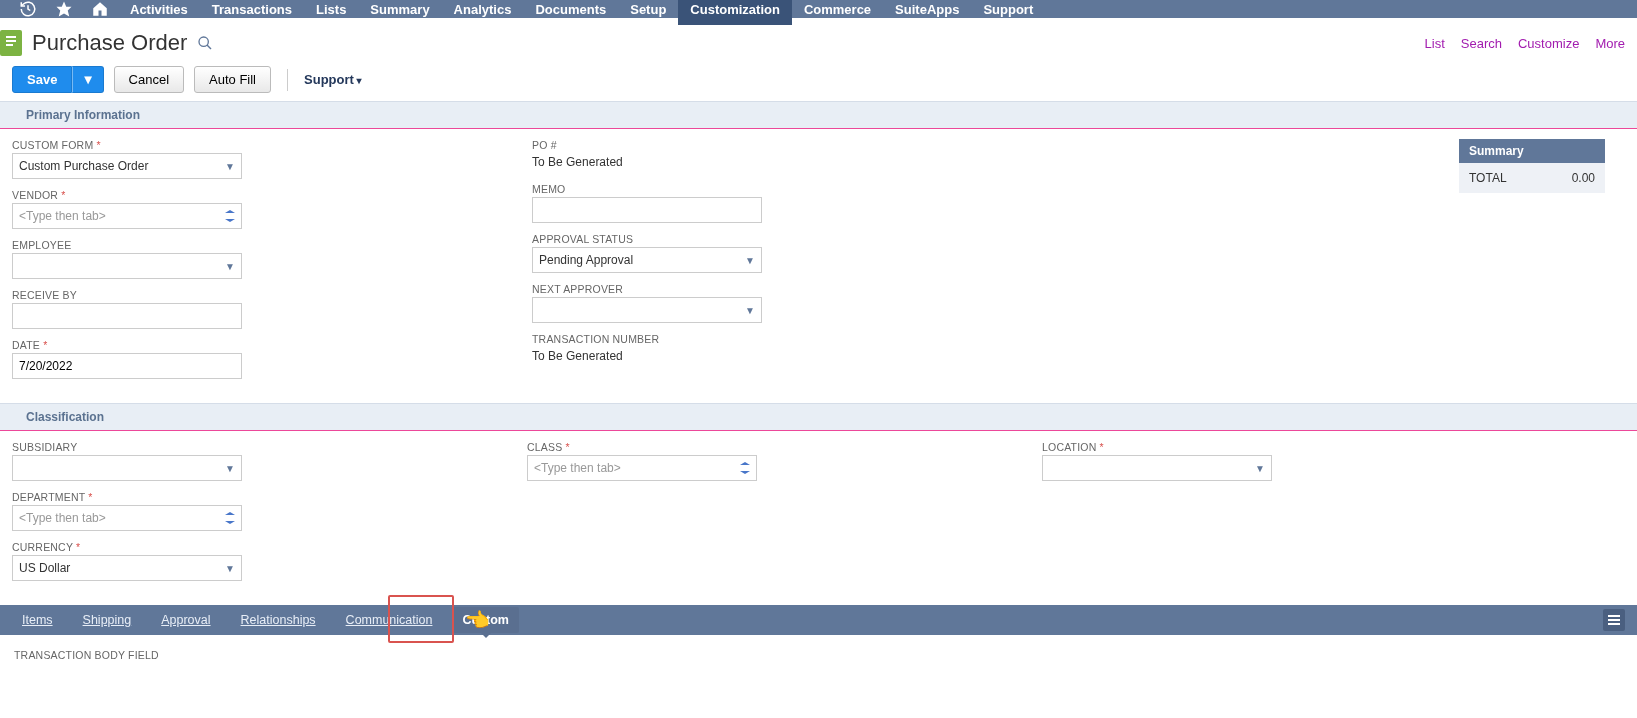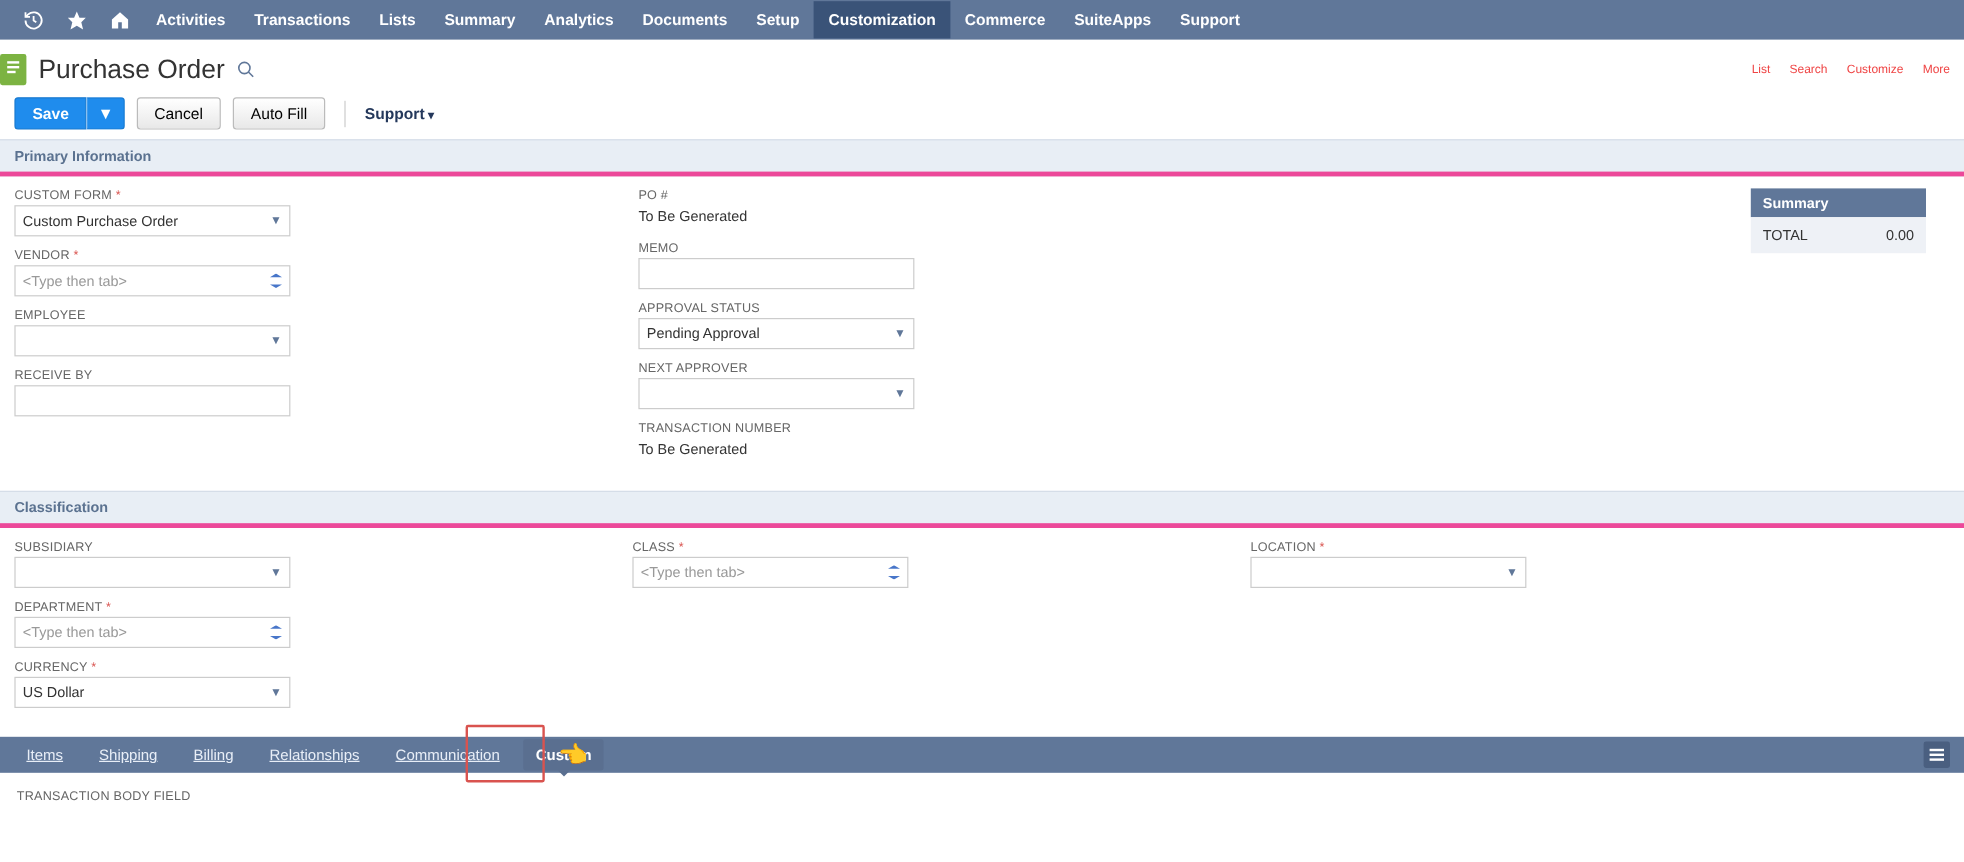--- a/index.html
+++ b/index.html
@@ -1,36 +1,36 @@
 <!DOCTYPE html>
 <html><head>
 <meta charset="utf-8">
 <style>
 * { box-sizing: border-box; margin: 0; padding: 0; }
 body { font-family: Arial, Helvetica, sans-serif; font-size: 12px; color: #333; background: #fff; width: 1637px; }
-.topnav { background: #607799; height: 33px; display: flex; align-items: center; padding: 0 10px; }
+.topnav { background: #607799; height: 18px; display: flex; align-items: center; padding: 0 10px; }
 .topnav .nav-icon { width: 24px; height: 24px; margin: 0 6px; display: flex; align-items: center; justify-content: center; cursor: pointer; color: #fff; }
 .topnav .nav-item { color: #fff; font-weight: bold; font-size: 13px; padding: 8px 12px; cursor: pointer; }
 .topnav .nav-item.active { background: #3a5378; }
 .page-header { display: flex; align-items: center; padding: 12px 0 8px; }
 .page-icon { width: 22px; height: 26px; background: #7cb342; border-radius: 2px; margin-right: 10px; position: relative; }
 .page-title { font-size: 22px; font-weight: normal; color: #333; }
 .search-icon-small { margin-left: 10px; color: #607799; cursor: pointer; }
-.header-links { margin-left: auto; display: flex; gap: 16px; padding-right: 12px; font-size: 10px; color: #ef4444; }
+.header-links { margin-left: auto; display: flex; gap: 16px; padding-right: 12px; font-size: 13px; color: #a21caf; }
 .header-links span { cursor: pointer; }
 .action-bar { display: flex; align-items: center; padding: 2px 12px 8px; gap: 10px; }
 .btn { padding: 5px 14px; border-radius: 3px; font-size: 13px; cursor: pointer; border: 1px solid #bbb; background: linear-gradient(#fff,#e8e8e8); }
 .btn-primary { background: #1f8ced; color: #fff; border: 1px solid #1a7ad0; font-weight: bold; }
 .btn-split { display: inline-flex; }
 .btn-split .main { border-radius: 3px 0 0 3px; padding: 5px 14px; }
 .btn-split .arrow { border-radius: 0 3px 3px 0; padding: 5px 8px; border-left: 1px solid rgba(255,255,255,0.3); background: #1f8ced; color: #fff; border: 1px solid #1a7ad0; border-left-color: rgba(255,255,255,0.4); }
 .divider-v { width: 1px; height: 22px; background: #ccc; margin: 0 6px; }
 .actions-link { color: #24385b; font-size: 13px; cursor: pointer; font-weight: bold; }
 .actions-link::after { content: " ▾"; font-size: 10px; }
-.section-header { background: #e8eef5; color: #5b7290; font-weight: bold; padding: 6px 12px; font-size: 12px; border-top: 1px solid #d5dde8; border-bottom: 4px solid #ec4899; }
+.section-header { background: #e8eef5; color: #5b7290; font-weight: bold; padding: 6px 26px; font-size: 12px; border-top: 1px solid #d5dde8; border-bottom: 1px solid #ec4899; }
 .section-body { padding: 10px 12px 14px; display: flex; gap: 30px; }
 .col { flex: 0 0 auto; }
 .col1 { width: 260px; }
 .col2 { width: 260px; margin-left: 230px; }
 .col3 { margin-left: auto; padding-right: 20px; }
 .field { margin-bottom: 10px; }
 .field-label { font-size: 10.5px; color: #666; letter-spacing: 0.2px; margin-bottom: 2px; text-transform: uppercase; }
 .req::after { content: " *"; color: #d9534f; }
 .field-value-static { font-size: 12px; color: #333; padding: 2px 0 4px; }
 .input, .select { width: 230px; height: 26px; border: 1px solid #ccc; padding: 3px 6px; font-size: 12px; background: #fff; display: flex; align-items: center; justify-content: space-between; position: relative; }
@@ -151,20 +151,26 @@
         <span></span>
         <span class="arrow-icon">▼</span>
       </div>
     </div>
     <div class="field">
       <div class="field-label">RECEIVE BY</div>
       <div class="input">
           <input value="" style="">
         </div>
     </div>
+    <div class="field">
+      <div class="field-label req">DATE</div>
+      <div class="input">
+          <input value="7/20/2022" style="">
+        </div>
+    </div>
   </div>
 
   <div class="col col2">
     <div class="field">
       <div class="field-label">PO #</div>
       <div class="field-value-static">To Be Generated</div>
     </div>
     <div class="field">
       <div class="field-label">MEMO</div>
       <div class="input">
@@ -253,21 +259,21 @@
         <span></span>
         <span class="arrow-icon">▼</span>
       </div>
     </div>
   </div>
 </div>
 
 <div class="subtabs">
   <span class="subtab">Items</span>
   <span class="subtab">Shipping</span>
-  <span class="subtab">Billing</span>
+  <span class="subtab">Approval</span>
   <span class="subtab">Relationships</span>
   <span class="subtab">Communication</span>
   <span class="subtab active">Custom</span>
   <div class="subtab-highlight" style="left:388px;"></div>
   <span class="pointer-hand" style="left:465px; top:3px;">👈</span>
   <span class="right-icon">
     <svg width="14" height="14" viewBox="0 0 14 14" fill="#fff">
         <rect x="1" y="2" width="12" height="2"></rect>
         <rect x="1" y="6" width="12" height="2"></rect>
         <rect x="1" y="10" width="12" height="2"></rect>

